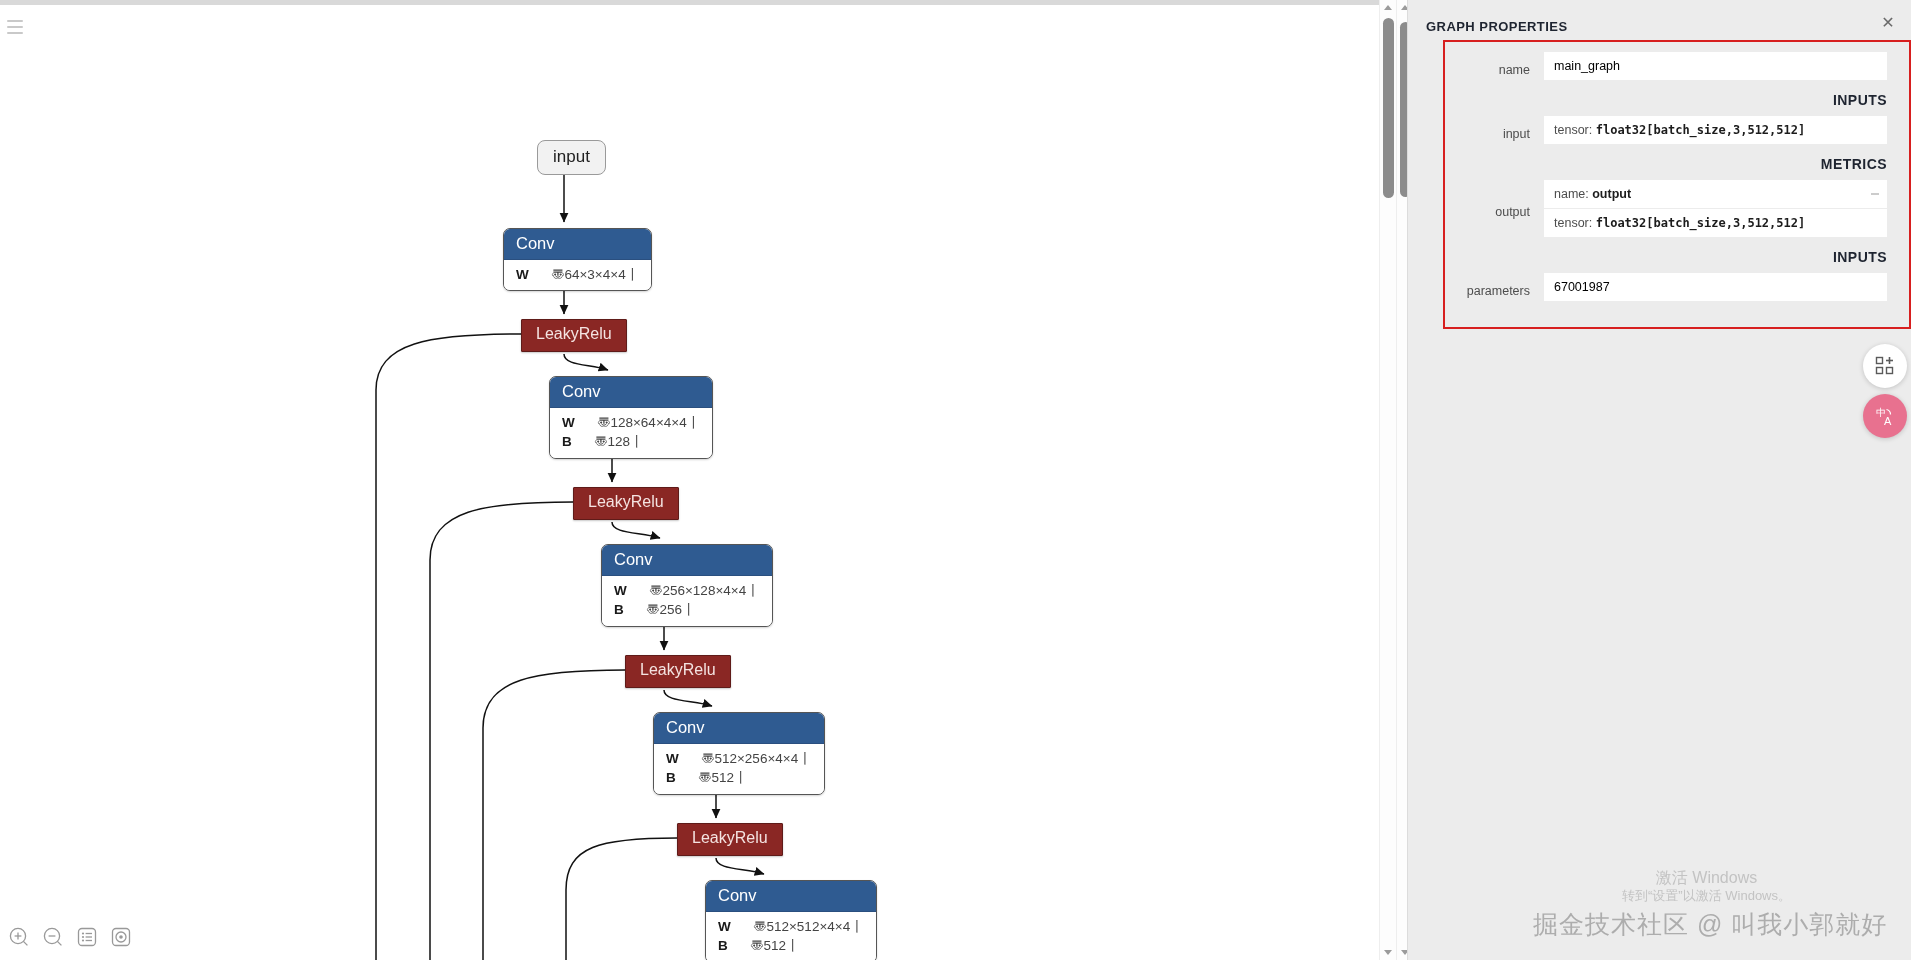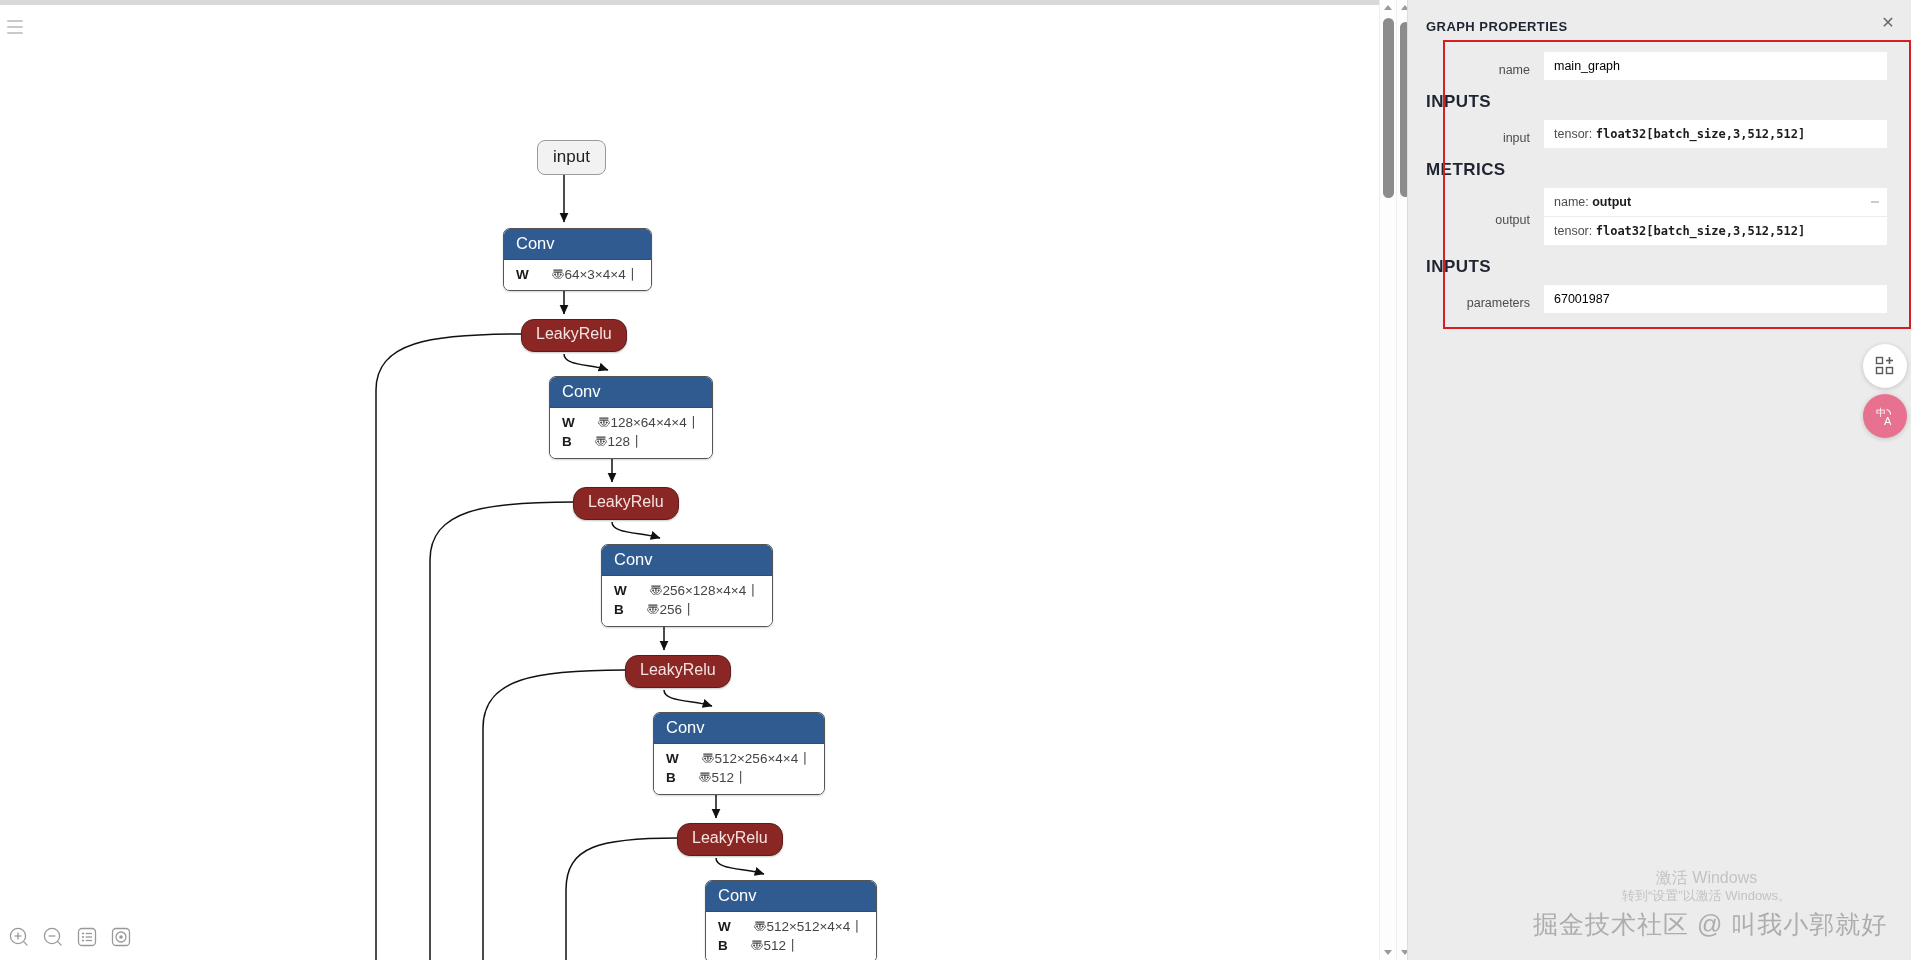--- a/index.html
+++ b/index.html
@@ -55,21 +55,21 @@
     color: #333;
     line-height: 1.42;
     white-space: nowrap;
   }
   .attr-key { font-weight: bold; color: #1a1a1a; letter-spacing: .2px; }
   .attr-val { color: #444; margin-left: 22px; }
 
   .node-act {
     background: #8a2724;
     border: 1px solid #5f1b19;
-    border-radius: 13px;
+    border-radius: 1px;
     color: #f4e3e1;
     font-size: 16px;
     padding: 6px 14px 8px 14px;
     line-height: 1.05;
     box-shadow: 0 1px 2px rgba(0,0,0,.22);
     white-space: nowrap;
   }
   .node-io {
     background: #f2f2f2;
     border: 1px solid #9a9a9a;
@@ -126,23 +126,24 @@
   }
   #props-close {
     position: absolute; right: 14px; top: 14px;
     width: 18px; height: 18px;
     display: flex; align-items: center; justify-content: center;
     color: #6a6a6a; font-size: 16px; line-height: 1; cursor: pointer;
   }
   #props-body { position: relative; padding: 0 24px 0 18px; }
 
   .section-label {
-    font-size: 17px; font-weight: bold; color: #1e2430;
+    font-size: 14px; font-weight: bold; color: #1e2430;
     letter-spacing: .45px;
     margin: 12px 0 8px 0;
+    text-align: right;
   }
   .field-row { display: flex; align-items: center; margin-bottom: 0; }
   .field-label {
     width: 118px; flex: 0 0 118px;
     text-align: right; padding-right: 14px; padding-top: 7px;
     font-size: 12.5px; color: #4d4d4d;
   }
   .field-box {
     flex: 1 1 auto;
     background: #ffffff;

